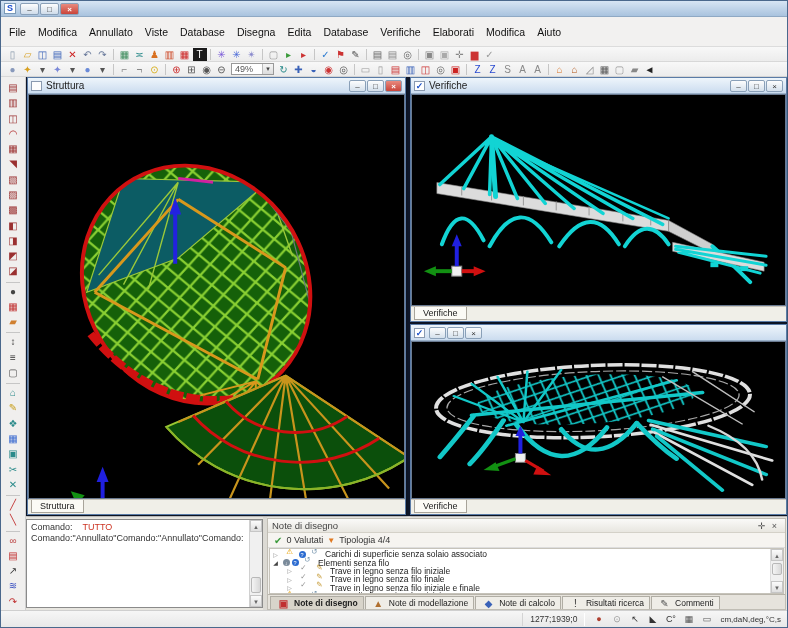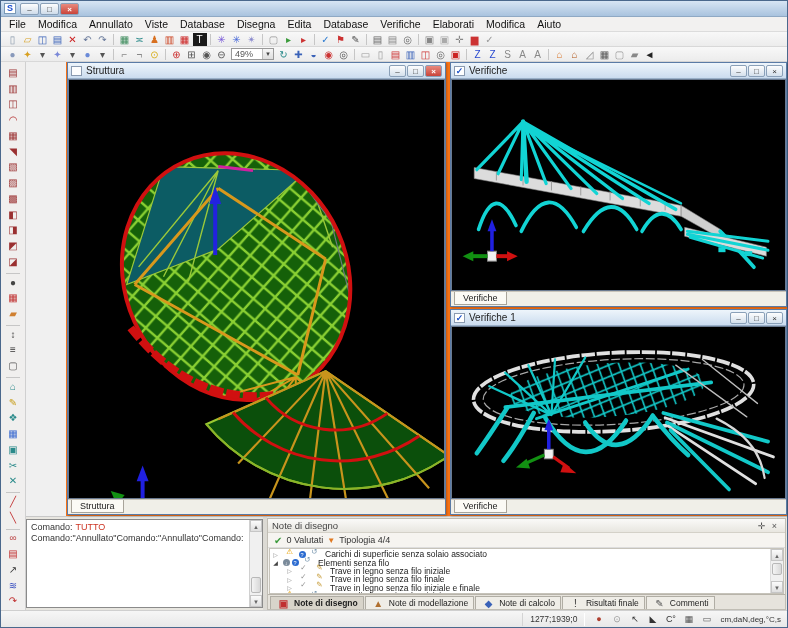--- a/index.html
+++ b/index.html
@@ -9,40 +9,40 @@
 
   
   .titlebar { height:16px; background:linear-gradient(#d7e5f4,#a9c3de); display:flex; align-items:center; padding:0 3px; border-bottom:1px solid #8fa9c4; flex:0 0 auto; }
   .applogo { width:12px; height:11px; background:#fff; border:1px solid #7a9ab8; color:#1a4fd0; font-weight:bold; font-size:9px; line-height:9px; text-align:center; margin-right:4px; }
   .apptitle { font-size:10.5px; color:#1c1c1c; white-space:nowrap; overflow:hidden; flex:1; }
   .winbtns { display:flex; gap:1px; }
   .wbtn { width:19px; height:12px; font-size:8px; line-height:11px; text-align:center; color:#333; background:linear-gradient(#fdfdfd,#cfdcea); border:1px solid #8aa0b8; border-radius:2px; cursor:default; }
   .wbtn.close { background:linear-gradient(#e98a7e,#c9443a); color:#fff; font-weight:bold; }
 
   
-  .menubar { height:15px; background:#f2f1f0; border-bottom:1px solid #dcdcdc; display:flex; align-items:center; padding-left:2px; flex:0 0 auto; }
+  .menubar { height:30px; background:#f2f1f0; border-bottom:1px solid #dcdcdc; display:flex; align-items:center; padding-left:2px; flex:0 0 auto; }
   .menuitem { padding:0 6px; font-size:10.5px; color:#111; cursor:default; }
 
   
   .toolbar { height:15px; background:linear-gradient(#f8f8f8,#ececec); border-bottom:1px solid #d8d8d8; display:flex; align-items:center; padding-left:4px; flex:0 0 auto; overflow:hidden; }
   .tbi { width:14px; height:13px; font-size:10px; line-height:13px; text-align:center; margin:0 0.5px; cursor:default; display:inline-block; }
   .tsep { width:1px; height:11px; background:#c6c6c6; margin:0 3px; display:inline-block; }
   .combo { display:inline-flex; align-items:center; background:#fff; border:1px solid #999; height:12px; margin:0 2px; font-size:9px; color:#555; }
   .combo .cval { width:30px; padding-left:3px; }
   .combo .carrow { width:11px; height:10px; font-size:7px; line-height:10px; text-align:center; color:#444; background:linear-gradient(#f6f6f6,#ddd); border-left:1px solid #bbb; }
 
   
   .content { flex:1 1 auto; display:flex; min-height:0; }
   .sidebar { width:25px; background:#f0efee; border-right:1px solid #d0d0d0; display:flex; flex-direction:column; align-items:center; padding-top:4px; flex:0 0 auto; overflow:hidden; }
   .sbi { width:16px; height:15px; font-size:10px; line-height:14px; text-align:center; margin-bottom:1px; cursor:default; }
   .sidebar .tsep { width:14px; height:1px; margin:2px 0; }
   .rightcol { flex:1; display:flex; flex-direction:column; min-width:0; }
 
   
-  .mdi { flex:1 1 auto; position:relative; background:#f97316; min-height:0;margin-left:40px; }
+  .mdi { flex:1 1 auto; position:relative; background:#0f172a; min-height:0; }
   .mwin { position:absolute; display:flex; flex-direction:column; border:1px solid #5a7ba6; background:#ece9e2; box-shadow:1px 1px 2px rgba(0,0,0,.25); }
   #w-strut { left:1px; top:0; width:379px; bottom:1px; }
   #w-ver   { left:384px; right:0; top:0; height:245px; }
   #w-ver1  { left:384px; right:0; top:247px; bottom:1px; }
   .mtitle { height:16px; background:linear-gradient(#eef5fb,#cbdcef); display:flex; align-items:center; padding:0 3px; border-bottom:1px solid #9ab0c8; flex:0 0 auto; }
   .mic { width:11px; height:10px; margin-right:4px; flex:0 0 auto; }
   .mic.page { background:#fdfdfd; border:1px solid #8a9ab0; }
   .mic.check { background:#fff; border:1px solid #8a9ab0; color:#1a50c8; font-size:9px; line-height:9px; text-align:center; font-weight:bold; }
   .mlabel { font-size:10px; color:#222; flex:1; }
   .mbtns { display:flex; gap:1px; }
@@ -51,21 +51,21 @@
   .mcanvas { flex:1 1 auto; background:#000; border:1px solid #6a7a90; min-height:0; overflow:hidden; }
   .mcanvas svg { display:block; width:100%; height:100%; }
   .mtabs { height:15px; background:#f0efe8; border-top:1px solid #c8c4ba; display:flex; align-items:flex-start; padding-left:3px; flex:0 0 auto; }
   .mtab { font-size:9px; color:#222; background:#fbfaf5; border:1px solid #a8a49a; border-top:none; padding:0 8px; height:13px; line-height:12px; }
 
   
   .bottom { height:94px; display:flex; background:#e8e6e0; border-top:1px solid #c8c8c8; flex:0 0 auto; }
   .cmd { width:237px; background:#fff; border:1px solid #8a8a8a; margin:2px 0 2px 0; position:relative; font-size:9px; color:#333; padding:2px 16px 0 4px; overflow:hidden; flex:0 0 auto; }
   .cmdline { min-height:10.5px; line-height:10.5px; white-space:nowrap; }
   .cmdfirst { color:#333; }
-  .cmdcur { color:#cc3322; margin-left:3px; }
+  .cmdcur { color:#cc3322; margin-left:10px; }
   .vscroll { position:absolute; top:0; right:0; width:13px; bottom:0; background:#f0f0f0; border-left:1px solid #d0d0d0; display:flex; flex-direction:column; }
   .varrow { height:12px; font-size:6px; line-height:12px; text-align:center; color:#666; background:linear-gradient(#fbfbfb,#dfdfdf); border:1px solid #c6c6c6; }
   .vtrack { flex:1; position:relative; }
   .vthumb { position:absolute; left:1px; right:1px; height:16px; bottom:2px; background:linear-gradient(90deg,#f4f4f4,#d8d8d8); border:1px solid #b8b8b8; border-radius:2px; }
   .splitter { width:4px; background:#dcdad4; cursor:ew-resize; flex:0 0 auto; }
 
   .notes { flex:1; display:flex; flex-direction:column; min-width:0; background:#f2f0ec; border:1px solid #c0bdb4; margin:1px 1px 0 0; }
   .nheader { height:14px; display:flex; align-items:center; padding:0 4px; font-size:9.5px; color:#444; background:linear-gradient(#fafaf8,#e8e6e0); border-bottom:1px solid #d4d1c8; flex:0 0 auto; }
   .nheader .spacer { flex:1; }
   .nhbtn { width:13px; font-size:9px; line-height:12px; text-align:center; color:#555; cursor:default; }
@@ -320,21 +320,20 @@
             </svg>
           </div>
           <div class="mtabs">
             <span class="mtab">Verifiche</span>
           </div>
         </div>
 
         <div class="mwin" id="w-ver1">
           <div class="mtitle">
             <span class="mic check">✓</span>
-            <span class="mlabel">Verifiche 1</span>
             <span class="mbtns">
               <span class="mbtn">–</span>
               <span class="mbtn">□</span>
               <span class="mbtn">×</span>
             </span>
           </div>
           <div class="mcanvas">
             <svg viewBox="0 0 375 179" preserveAspectRatio="none">
               <rect width="375" height="179" fill="#000"></rect>
               <defs>
@@ -481,21 +480,21 @@
             <span class="ntab">
               <span class="nticn"><span class="tbi" style="color: rgb(176, 112, 48);">▲</span></span>
               <span>Note di modellazione</span>
             </span>
             <span class="ntab">
               <span class="nticn"><span class="tbi" style="color: rgb(58, 98, 184);">◆</span></span>
               <span>Note di calcolo</span>
             </span>
             <span class="ntab">
               <span class="nticn"><span class="tbi" style="color: rgb(51, 51, 51);">!</span></span>
-              <span>Risultati finale</span>
+              <span>Risultati ricerca</span>
             </span>
             <span class="ntab">
               <span class="nticn"><span class="tbi" style="color: rgb(85, 85, 85);">✎</span></span>
               <span>Commenti</span>
             </span>
           </div>
         </div>
       </div>
     </div>
   </div>

